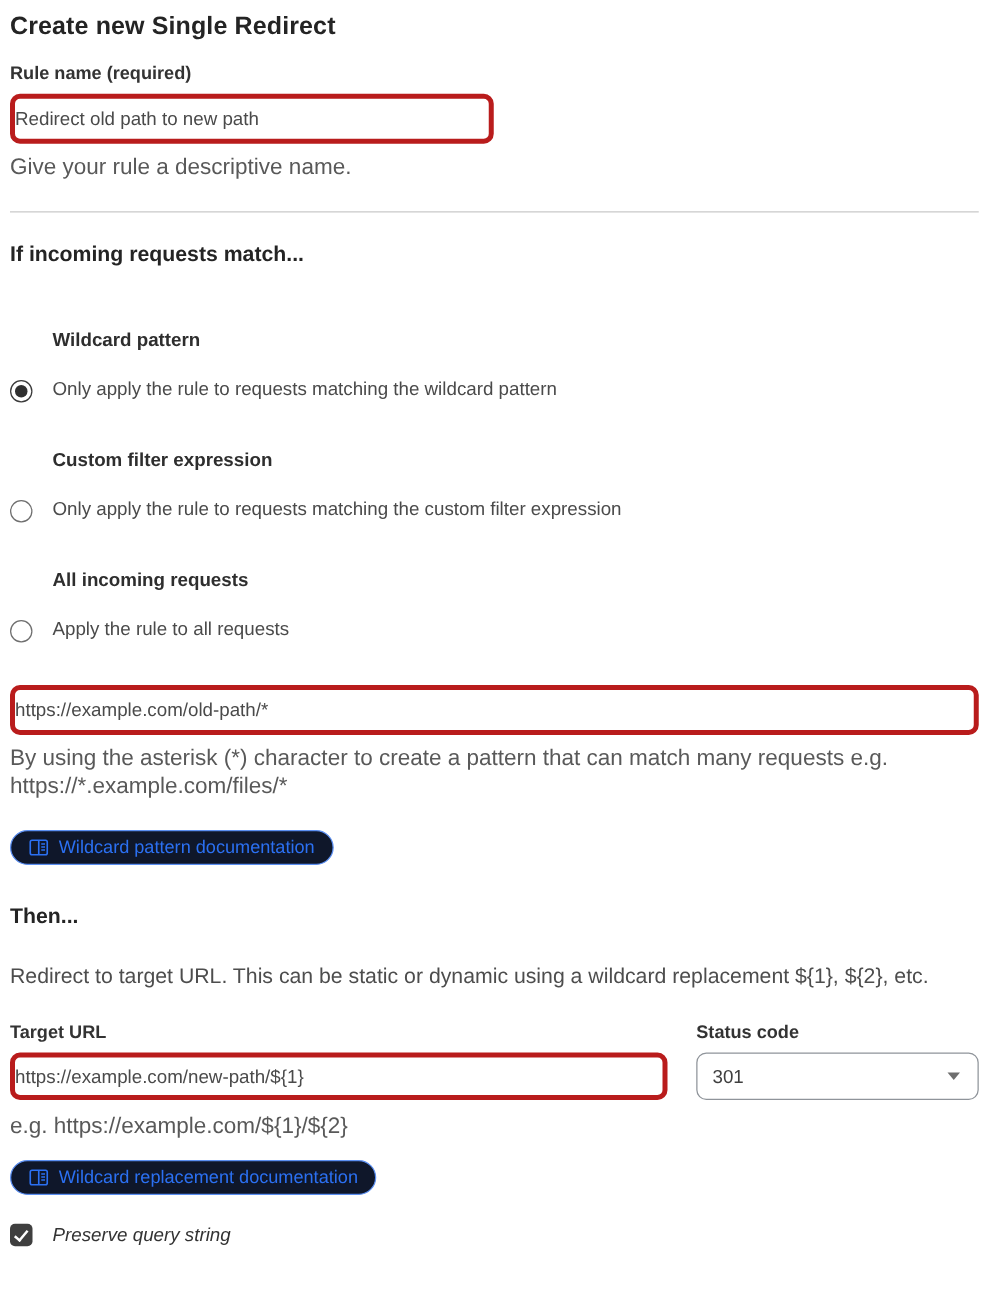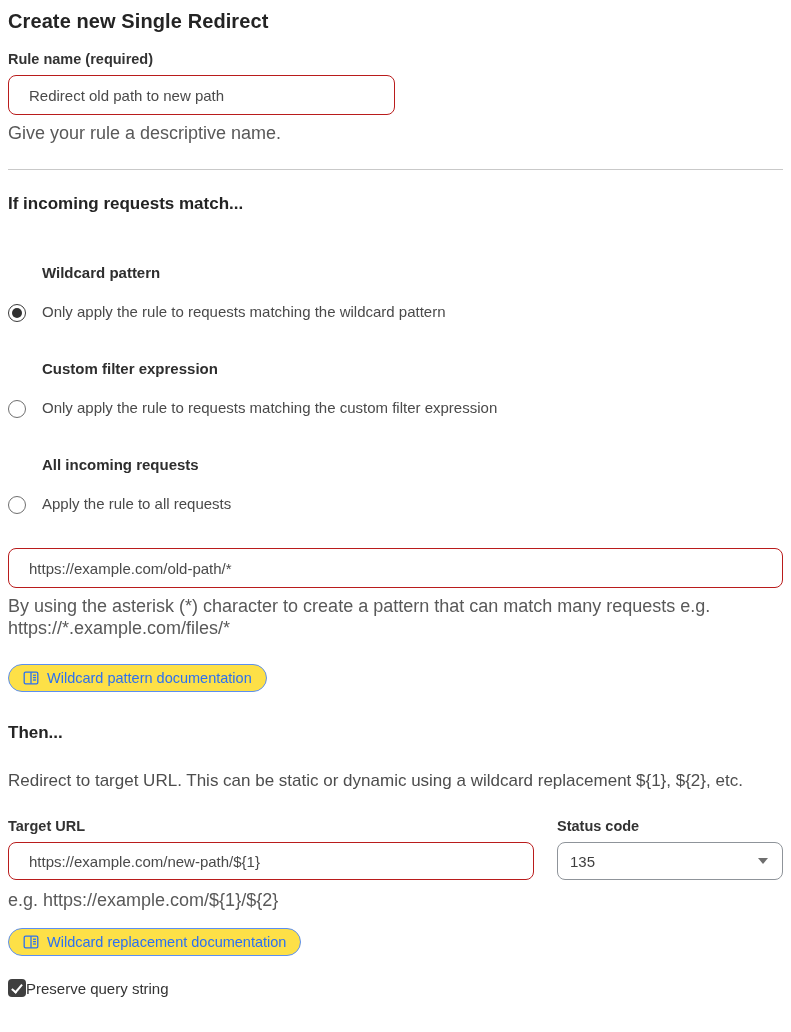--- a/index.html
+++ b/index.html
@@ -17,22 +17,22 @@
   }
   .page-title{
     font-size:20px;font-weight:700;color:#242424;
     margin:2px 0 0 0;letter-spacing:0.1px;
   }
   .field-label{
     display:block;font-size:14.5px;font-weight:600;color:#333333;
     margin:0 0 8px 0;
   }
   .text-input{
-    display:block;height:40px;border:1px solid #b91c1c;border-radius:8px;
-    padding:0 20px;font-size:15px;color:#4a4a4a;background:#fff;
+    display:block;height:40px;border:4px solid #b91c1c;border-radius:8px;
+    padding:0 0;font-size:15px;color:#4a4a4a;background:#fff;
     font-family:inherit;outline:none;width:100%;
   }
   .rule-field{margin-top:18px;}
   .rule-field .text-input{width:387px;}
   .help{font-size:18px;color:#595959;margin-top:7px;line-height:22px;}
   .divider{border:none;border-top:1px solid #c9c9c9;margin:25px 0 0 0;}
   .section-heading{
     font-size:17px;font-weight:700;color:#242424;margin:24px 0 0 0;
   }
   .radio-row{display:flex;gap:16px;margin-top:36px;cursor:pointer;align-items:flex-end;}
@@ -44,21 +44,21 @@
   .radio.checked{border:1.5px solid #3a3a3a;}
   .radio.checked::after{
     content:"";position:absolute;left:3px;top:3px;right:3px;bottom:3px;
     border-radius:50%;background:#303030;
   }
   .radio-label{font-size:15px;font-weight:600;color:#2e2e2e;line-height:22px;}
   .radio-desc{font-size:15px;font-weight:400;color:#4a4a4a;margin-top:17px;line-height:21px;}
   .url-field{margin-top:34px;}
   .doc-btn{
     display:inline-flex;align-items:center;gap:8px;height:28px;padding:0 14px;
-    border:1px solid #5b8ff2;border-radius:14px;background:#fde047;
+    border:1px solid #5b8ff2;border-radius:14px;background:#0f172a;
     color:var(--link);font-size:14.5px;font-family:inherit;cursor:pointer;
     margin-top:25px;
   }
   .doc-btn svg{flex:none;}
   .then-heading{margin-top:31px;}
   .then-desc{font-size:17px;font-weight:400;color:#4d4d4d;margin:26px 0 0 0;line-height:24px;}
   .target-row{display:flex;gap:23px;margin-top:25px;}
   .col-target{flex:1;min-width:0;}
   .col-status{width:226px;flex:none;}
   .col-target .text-input{height:38px;}
@@ -66,21 +66,21 @@
     height:38px;border:1px solid #8f949a;border-radius:8px;background:#fff;
     display:flex;align-items:center;justify-content:space-between;
     padding:0 14px 0 12px;font-size:15px;color:#3f3f3f;cursor:pointer;
   }
   .caret{
     width:0;height:0;border-left:5px solid transparent;
     border-right:5px solid transparent;border-top:6px solid #6e6e6e;
   }
   .eg-help{margin-top:9px;}
   .doc-btn.second{margin-top:17px;}
-  .checkbox-row{display:flex;align-items:center;margin-top:23px;cursor:pointer;}
+  .checkbox-row{display:flex;align-items:center;gap:16px;margin-top:23px;cursor:pointer;font-style:italic;}
   .checkbox{
     width:18px;height:18px;border-radius:4px;background:var(--checkbox-dark);
     position:relative;flex:none;
   }
   .checkbox.checked::after{
     content:"";position:absolute;left:6px;top:2.5px;width:4px;height:9px;
     border:solid #fff;border-width:0 2px 2px 0;transform:rotate(40deg);
   }
   .checkbox-label{font-size:15px;color:#333333;}
   .footer{display:flex;justify-content:flex-end;gap:9px;margin-top:37px;}
@@ -159,21 +159,21 @@
 
   <div class="target-row">
     <div class="col-target">
       <label class="field-label">Target URL</label>
       <input class="text-input" type="text" value="https://example.com/new-path/${1}" style="">
       <div class="help eg-help">e.g. https://example.com/${1}/${2}</div>
     </div>
     <div class="col-status">
       <label class="field-label">Status code</label>
       <div class="select">
-        <span>135</span>
+        <span>301</span>
         <span class="caret"></span>
       </div>
     </div>
   </div>
 
   <button class="doc-btn second">
     <span style="display:inline-flex;">
       <svg width="16" height="16" viewBox="0 0 16 16" fill="none" stroke="currentColor" stroke-width="1.3">
         <rect x="1.2" y="2.2" width="13.6" height="11.6" rx="1.4"></rect>
         <line x1="8" y1="2.2" x2="8" y2="13.8"></line>

